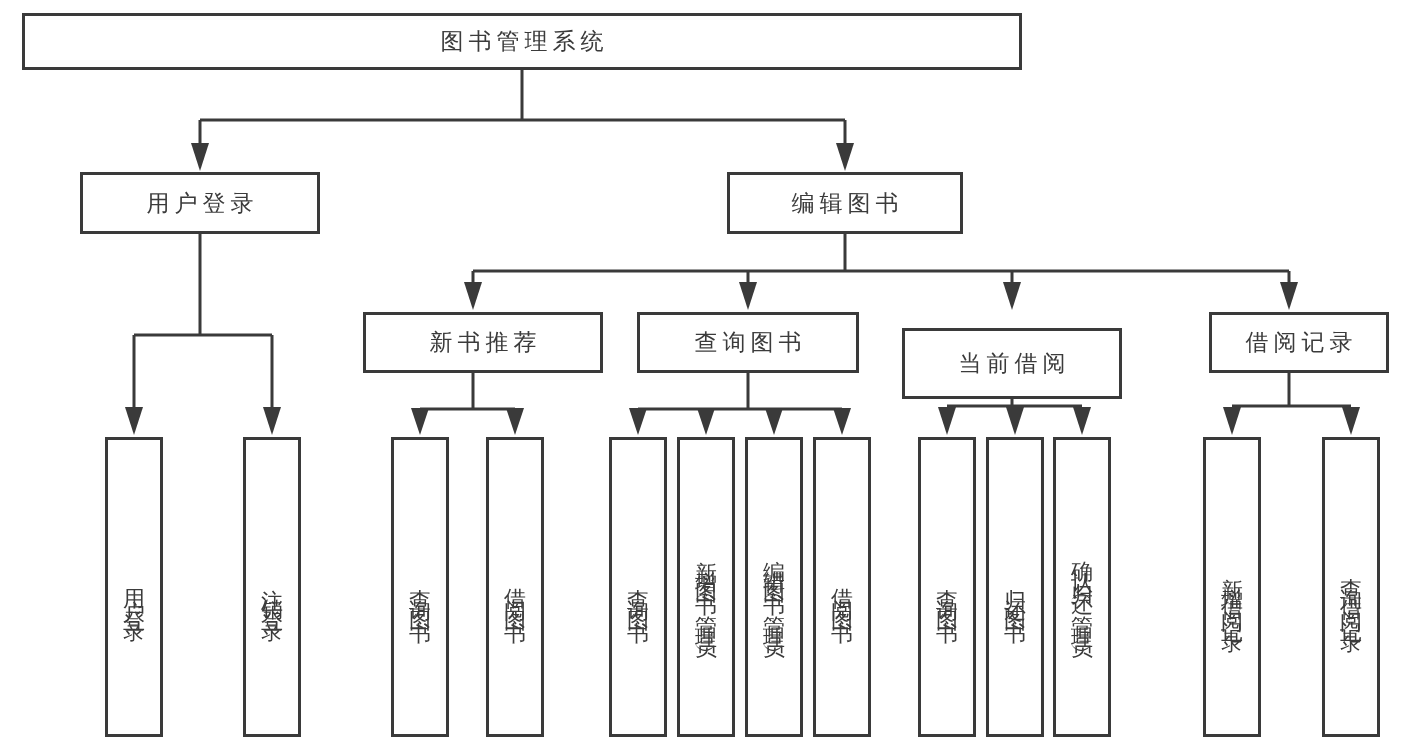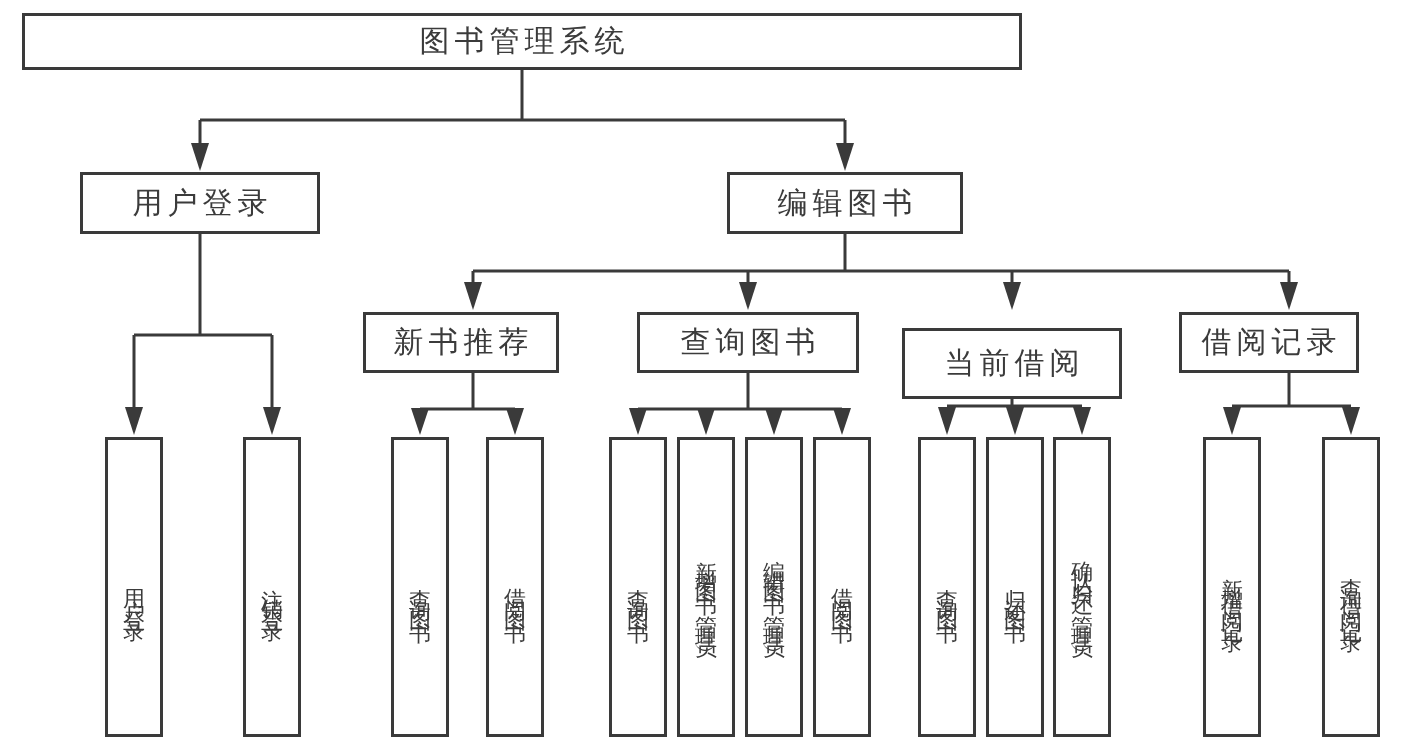--- a/index.html
+++ b/index.html
@@ -33,21 +33,21 @@
     position: absolute;
     box-sizing: border-box;
     border: 3px solid var(--line);
     background: #fff;
     display: flex;
     align-items: center;
     justify-content: center;
     z-index: 2;
   }
   .lbl {
-    font-size: 30px;
+    font-size: 23px;
     letter-spacing: 5px;
     margin-right: -5px;
     color: var(--text);
     white-space: nowrap;
   }
   .vlbl {
     writing-mode: vertical-rl;
     text-orientation: mixed;
     font-size: 22px;
     letter-spacing: 11px;
@@ -112,30 +112,30 @@
     <span class="lbl">图书管理系统</span>
   </div>
 
   <div class="node" style="left:80px;top:172px;width:240px;height:62px">
     <span class="lbl">用户登录</span>
   </div>
   <div class="node" style="left:727px;top:172px;width:236px;height:62px">
     <span class="lbl">编辑图书</span>
   </div>
 
-  <div class="node" style="left:363px;top:312px;width:196px;height:61px">
+  <div class="node" style="left:363px;top:312px;width:240px;height:61px">
     <span class="lbl">新书推荐</span>
   </div>
   <div class="node" style="left:637px;top:312px;width:222px;height:61px">
     <span class="lbl">查询图书</span>
   </div>
   <div class="node" style="left:902px;top:328px;width:220px;height:71px">
     <span class="lbl">当前借阅</span>
   </div>
-  <div class="node" style="left:1179px;top:312px;width:180px;height:61px">
+  <div class="node" style="left:1209px;top:312px;width:180px;height:61px">
     <span class="lbl">借阅记录</span>
   </div>
 
   <div class="node" style="left:105px;top:437px;width:58px;height:300px">
     <span class="vlbl">用户登录</span>
   </div>
   <div class="node" style="left:243px;top:437px;width:58px;height:300px">
     <span class="vlbl">注销登录</span>
   </div>
 

